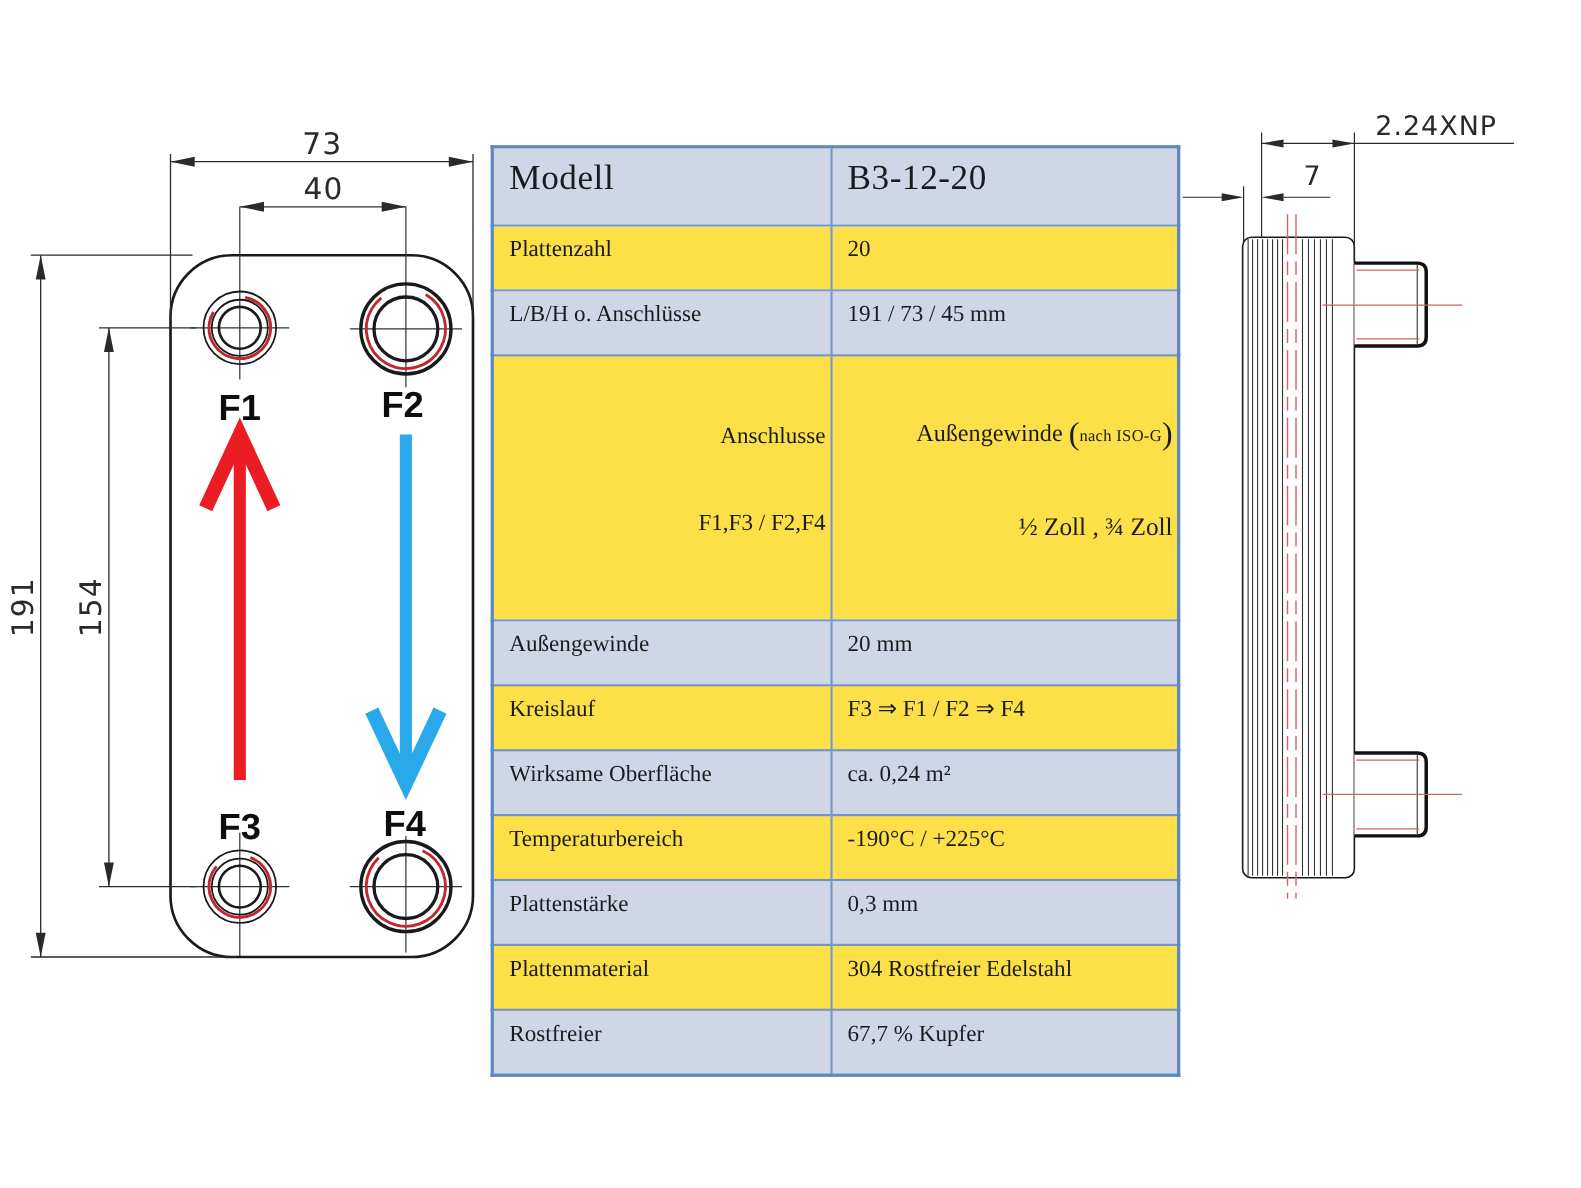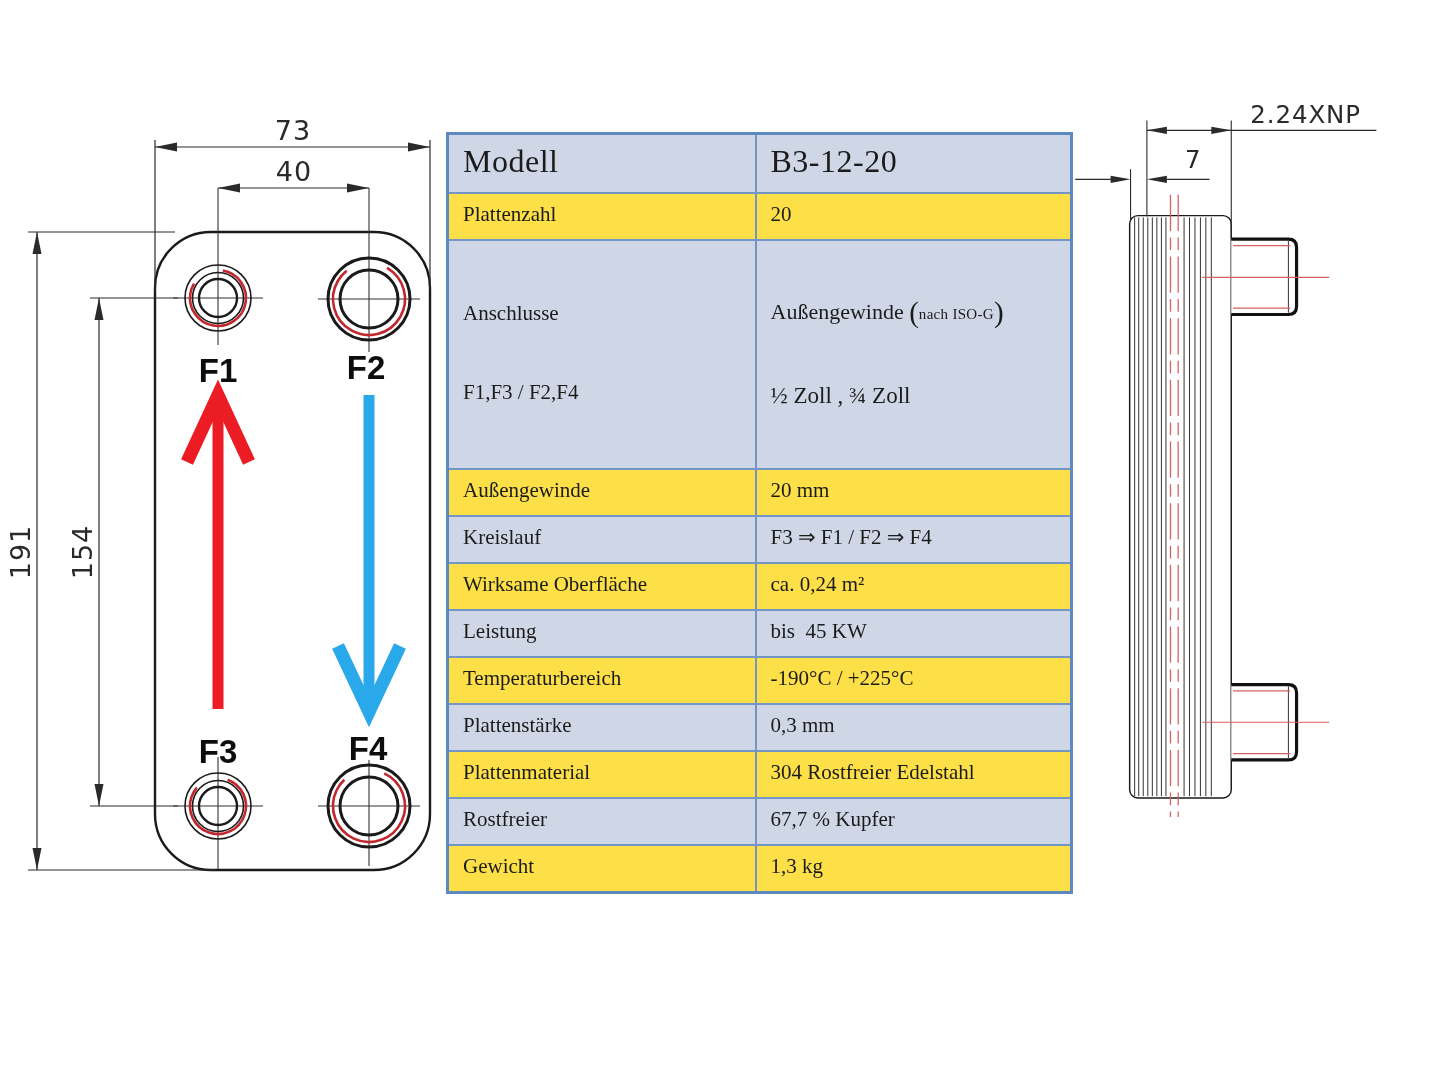--- a/index.html
+++ b/index.html
@@ -3,26 +3,26 @@
 <meta charset="utf-8">
 <style>
   html,body{margin:0;padding:0;}
   body{width:1437px;height:1080px;background:#ffffff;position:relative;overflow:hidden;
        font-family:"Liberation Serif",serif;}
   .abs{position:absolute;}
 
   
   table.spec{position:absolute;left:446px;top:132px;width:627px;border-collapse:collapse;
              table-layout:fixed;border:3px solid #5e88c0;}
-  .spec th,.spec td{border:2px solid #7396c6;padding:0 4px 4px 14px;color:#1b1b1b;
+  .spec th,.spec td{border:2px solid #7396c6;padding:0 4px 16px 14px;color:#1b1b1b;
                     vertical-align:middle;text-align:left;overflow:hidden;}
   .spec thead th{height:53px;font-size:32px;font-weight:500;background:#cfd6e6;letter-spacing:0.5px;}
   .spec tbody td{height:41px;font-size:21px;background:#fde047;white-space:pre-wrap;}
   .spec tbody tr:nth-child(even) td{background:#cfd6e6;}
-  .spec tr.tall td{height:79px;line-height:1.25;}
+  .spec tr.tall td{height:79px;line-height:1.25;text-align:right;}
   .blue{color:#1d3e6e;margin-left:40px;}
   .small{font-size:15px;letter-spacing:0.3px;}
   .paren{font-size:29px;vertical-align:-3px;}
   .vline1{font-size:22px;}
   .zoll{font-size:23px;}
 
   
   .thin{stroke:#333;stroke-width:1.1;fill:none;}
   .dimline{stroke:#2a2a2a;stroke-width:1.2;fill:none;}
   .dimarrow{fill:#2a2a2a;stroke:none;}
@@ -134,20 +134,24 @@
     <tr>
       <th>Modell</th>
       <th>B3-12-20</th>
     </tr>
   </thead>
   <tbody>
     <tr>
       <td>Plattenzahl</td>
       <td>20</td>
     </tr>
+    <tr>
+      <td>L/B/H o. Anschlüsse</td>
+      <td>191 / 73 / 45 mm</td>
+    </tr>
     <tr class="tall">
       <td>
         <div>Anschlusse</div>
         <div>F1,F3 / F2,F4</div>
       </td>
       <td>
         <div class="vline1"><span>Außengewinde </span><span class="paren">(</span><span class="small">nach ISO-G</span><span class="paren">)</span></div>
         <div class="zoll">½ Zoll , ¾ Zoll</div>
       </td>
     </tr>
@@ -157,42 +161,34 @@
     </tr>
     <tr>
       <td>Kreislauf</td>
       <td class="blue">F3 ⇒ F1 / F2 ⇒ F4</td>
     </tr>
     <tr>
       <td>Wirksame Oberfläche</td>
       <td>ca. 0,24 m²</td>
     </tr>
     <tr>
-      <td>Leistung</td>
-      <td>bis  45 KW</td>
-    </tr>
-    <tr>
       <td>Temperaturbereich</td>
       <td>-190°C / +225°C</td>
     </tr>
     <tr>
       <td>Plattenstärke</td>
       <td>0,3 mm</td>
     </tr>
     <tr>
       <td>Plattenmaterial</td>
       <td>304 Rostfreier Edelstahl</td>
     </tr>
     <tr>
       <td>Rostfreier</td>
       <td>67,7 % Kupfer</td>
-    </tr>
-    <tr>
-      <td>Gewicht</td>
-      <td>1,3 kg</td>
     </tr>
   </tbody>
 </table>
 
 <svg class="abs" style="left:1050px;top:85px" width="387" height="830" viewBox="1050 85 387 915">
 
   <g>
     <rect x="1118" y="229" width="112" height="642" rx="9" fill="#ffffff" class="c1"></rect>
     <line x1="1123.5" y1="231" x2="1123.5" y2="869" class="thin"></line>
     <line x1="1128" y1="231" x2="1128" y2="869" class="thin"></line>

